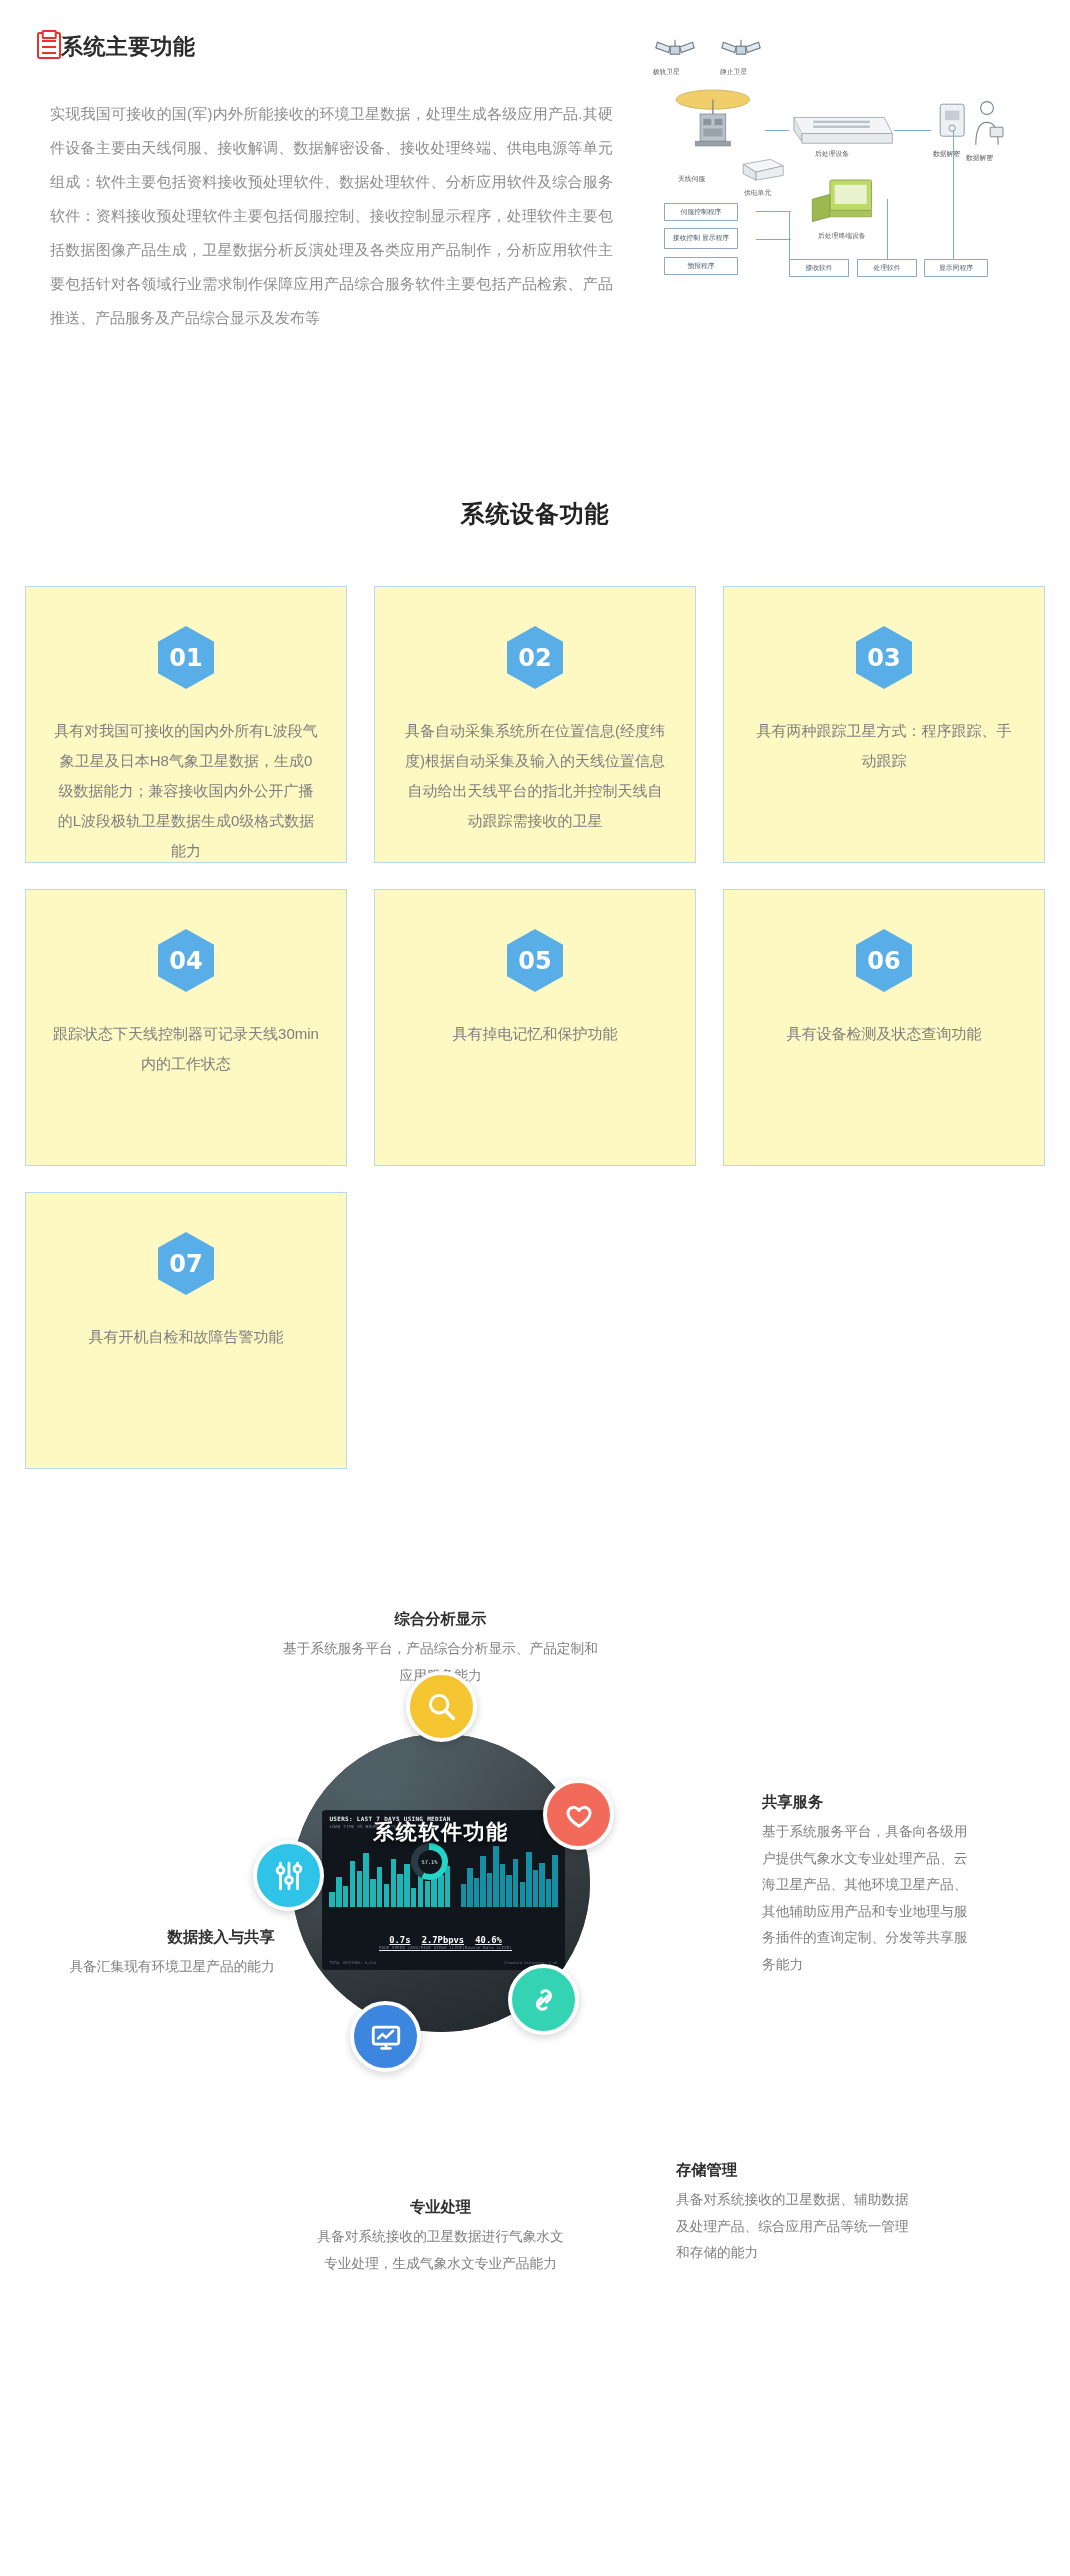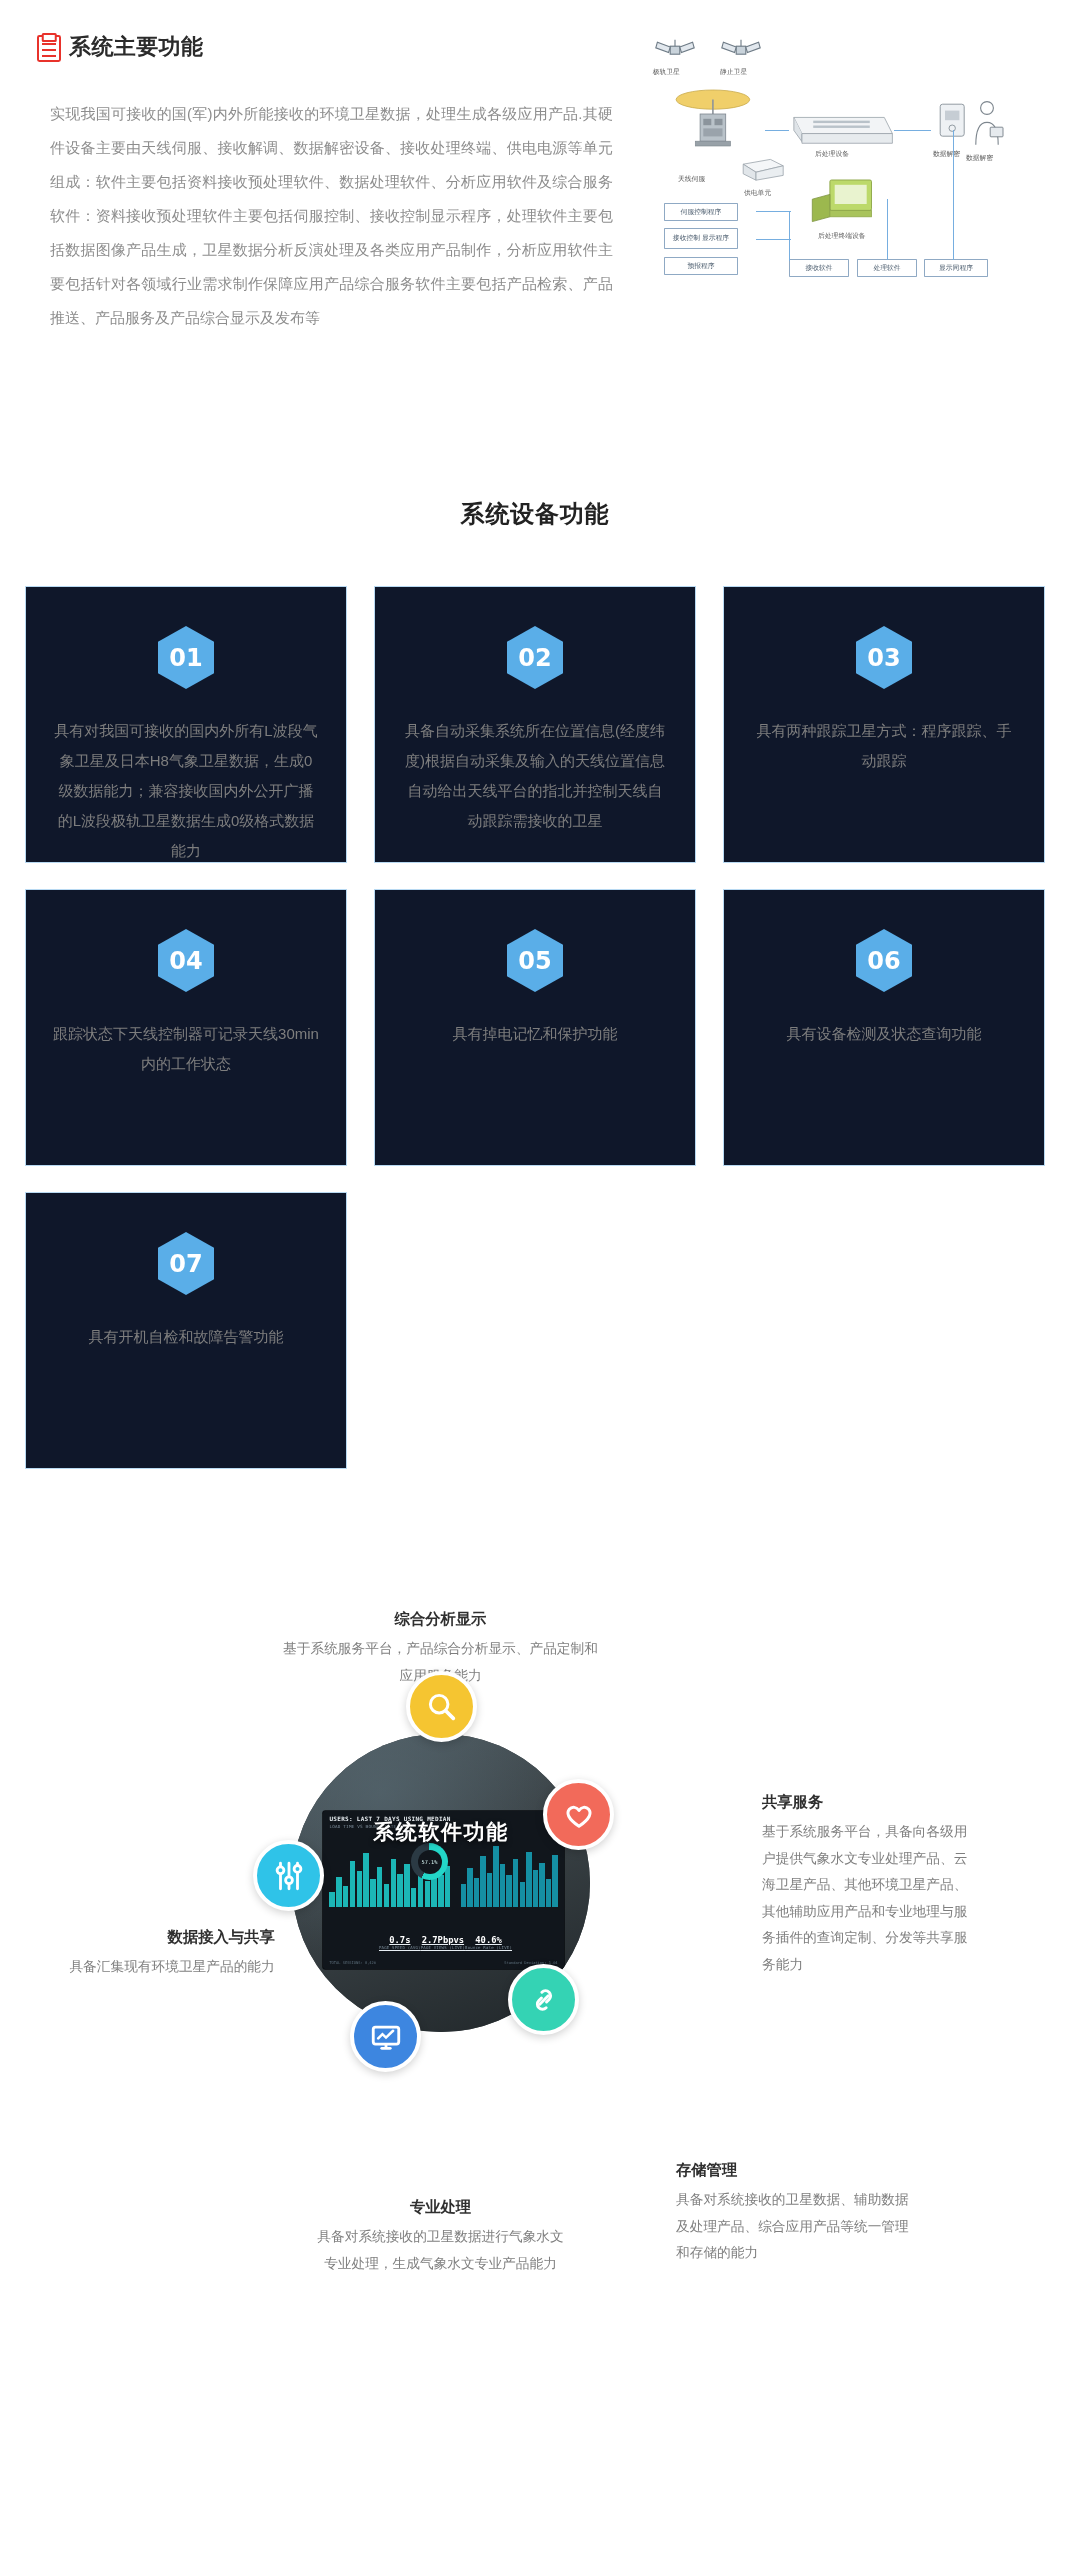--- a/index.html
+++ b/index.html
@@ -9,21 +9,21 @@
     background: #ffffff;
     font-family: "Liberation Sans", "DejaVu Sans", sans-serif;
     color: #666;
     -webkit-font-smoothing: antialiased;
   }
   .page { width: 1070px; position: relative; overflow: hidden; }
 
   
   .sec1 { position: relative; padding: 32px 0 0 0; height: 450px; }
   .sec-head {
-    display: flex; align-items: flex-end; gap: 8px;
+    display: flex; align-items: flex-start; gap: 0;
     margin-left: 37px;
   }
   .doc-icon {
     width: 24px; height: 27px;
     border: 2.1px solid #e8322b;
     border-radius: 2.4px;
     position: relative;
     flex: 0 0 auto;
   }
   .doc-icon::before {
@@ -84,21 +84,21 @@
     display: grid;
     grid-template-columns: repeat(3, 322px);
     gap: 26px 27px;
     justify-content: center;
   }
   .card {
     border: 0.8px solid #b8d9f2;
     height: 277px;
     padding: 39px 27px 0 27px;
     display: flex; flex-direction: column; align-items: center;
-    background: #0f172a;
+    background: #fef9c3;
   }
   .hex {
     width: 56px; height: 63px;
     background: #5aaee8;
     clip-path: polygon(50% 0%, 100% 25%, 100% 75%, 50% 100%, 0% 75%, 0% 25%);
     display: flex; align-items: center; justify-content: center;
     color: #fff; font-size: 24px; font-weight: bold;
     margin-bottom: 27px; flex: 0 0 auto;
     font-family: "DejaVu Sans", sans-serif;
   }

